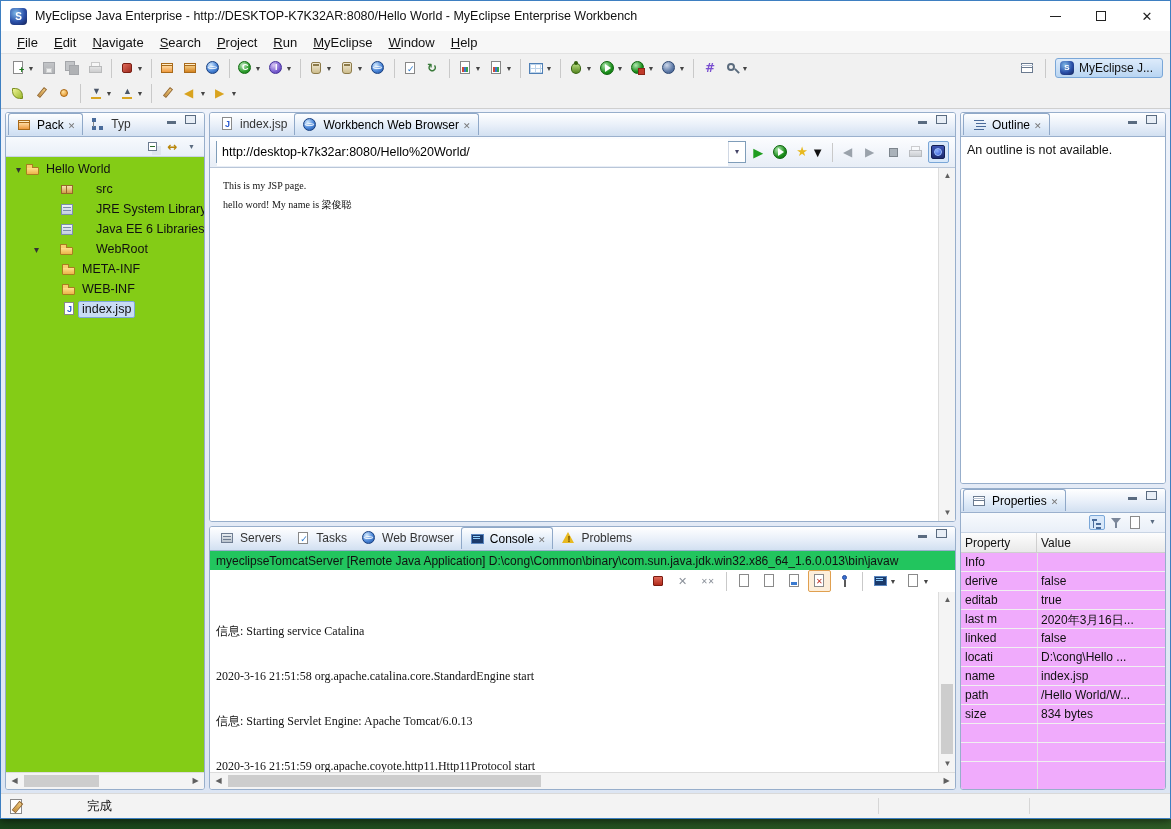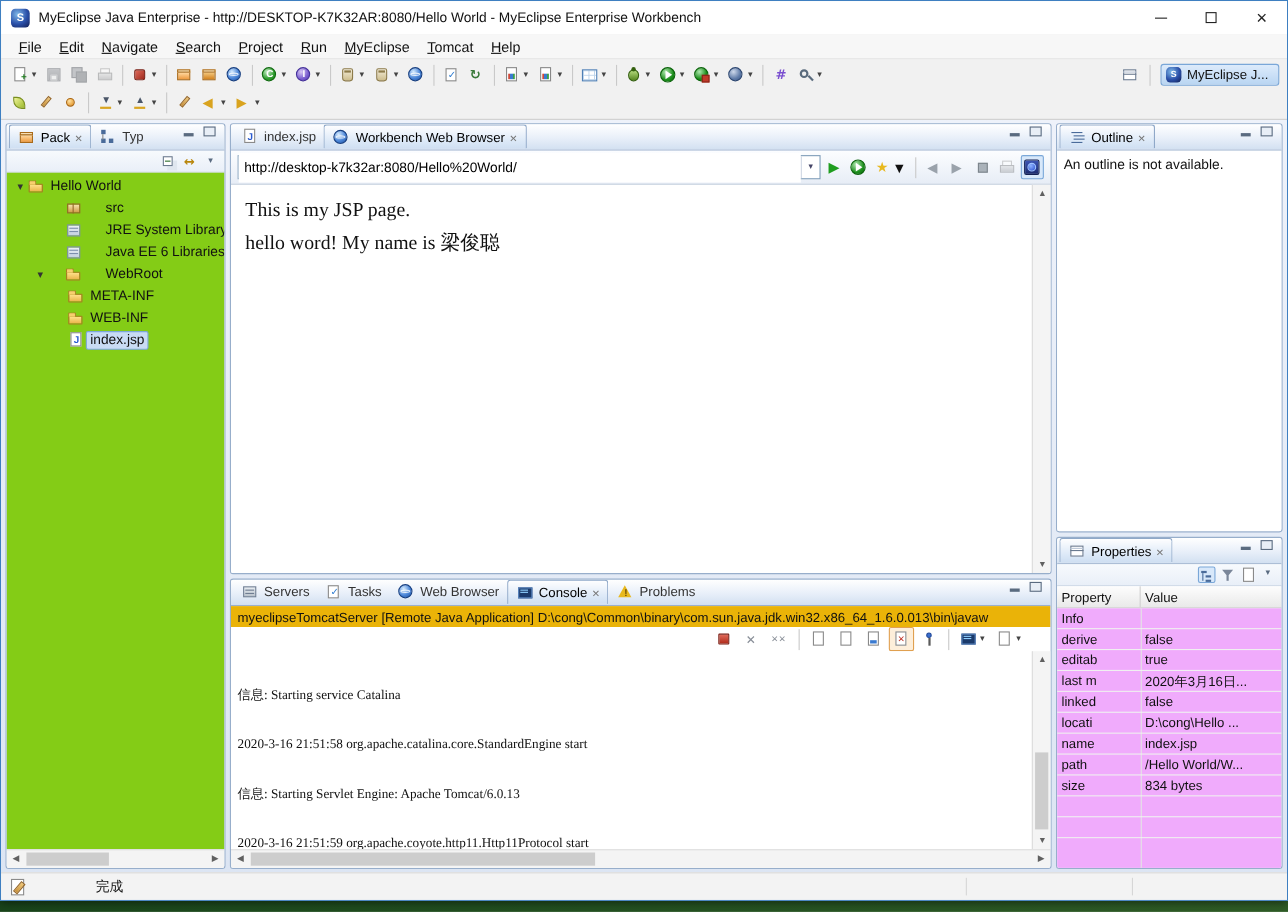--- a/index.html
+++ b/index.html
@@ -208,26 +208,26 @@
 
   
   .editor { height:410px; flex:none; }
   .urlbar { height:31px; flex:none; display:flex; align-items:center; gap:3px; padding:0 6px;
             background:linear-gradient(#fcfdff,#e7edf6); border-bottom:1px solid #b9c6d8; }
   .url-box { flex:1; height:22px; border:1px solid #7f9db9; background:#fff; display:flex; align-items:center; }
   .url-input { flex:1; border:none; outline:none; height:27px; font:12.5px "Liberation Sans",sans-serif; padding-left:5px; }
   .url-dd { width:17px; height:20px; border-left:1px solid #d0d8e4; text-align:center; font-size:8px; line-height:20px; color:#446; }
   .ubtn { display:flex; align-items:center; height:22px; padding:0 1px; }
   .page-area { position:relative; flex:1; min-height:0; background:#fff; }
-  .page-text { padding:12px 24px 0 13px; font-family:"Liberation Serif",serif; font-size:18px; }
+  .page-text { padding:12px 24px 0 13px; font-family:"Liberation Serif",serif; font-size:10px; }
   .page-text .l2 { margin-top:7px; }
 
   
   .bottom { flex:1; }
-  .ctitle { height:19px; flex:none; font-size:12px; padding:3px 6px 0; white-space:nowrap; overflow:hidden; background:#eab308; }
+  .ctitle { height:19px; flex:none; font-size:12px; padding:3px 6px 0; white-space:nowrap; overflow:hidden; background:#22c55e; }
   .ctools { height:22px; flex:none; display:flex; align-items:center; justify-content:flex-end; gap:2px;
             padding-right:22px; background:#fff; }
   .cout { flex:1; min-height:0; position:relative; background:#fff; }
   .cout-inner { position:absolute; inset:0 18px 0 0; padding:2px 0 0 6px; overflow:hidden;
                 font-family:Liberation Serif, serif; font-size:12px; line-height:15px; white-space:pre; }
 
   
   .outline { height:372px; flex:none; }
   .o-msg { padding:6px 6px; font-size:12.5px; background:#fff; flex:1; }
   .props { flex:1; }
@@ -276,21 +276,21 @@
     </div>
 
     <div class="menubar">
       <span class="menu-item">File</span>
       <span class="menu-item">Edit</span>
       <span class="menu-item">Navigate</span>
       <span class="menu-item">Search</span>
       <span class="menu-item">Project</span>
       <span class="menu-item">Run</span>
       <span class="menu-item">MyEclipse</span>
-      <span class="menu-item">Tomcat</span>
+      <span class="menu-item">Window</span>
       <span class="menu-item">Help</span>
     </div>
 
     <div class="toolbar">
       <div class="trow">
         <span class="tbtn">
             <span class="icn i-page"></span>
             <span class="dd">▼</span>
           </span>
         <span class="tbtn">

